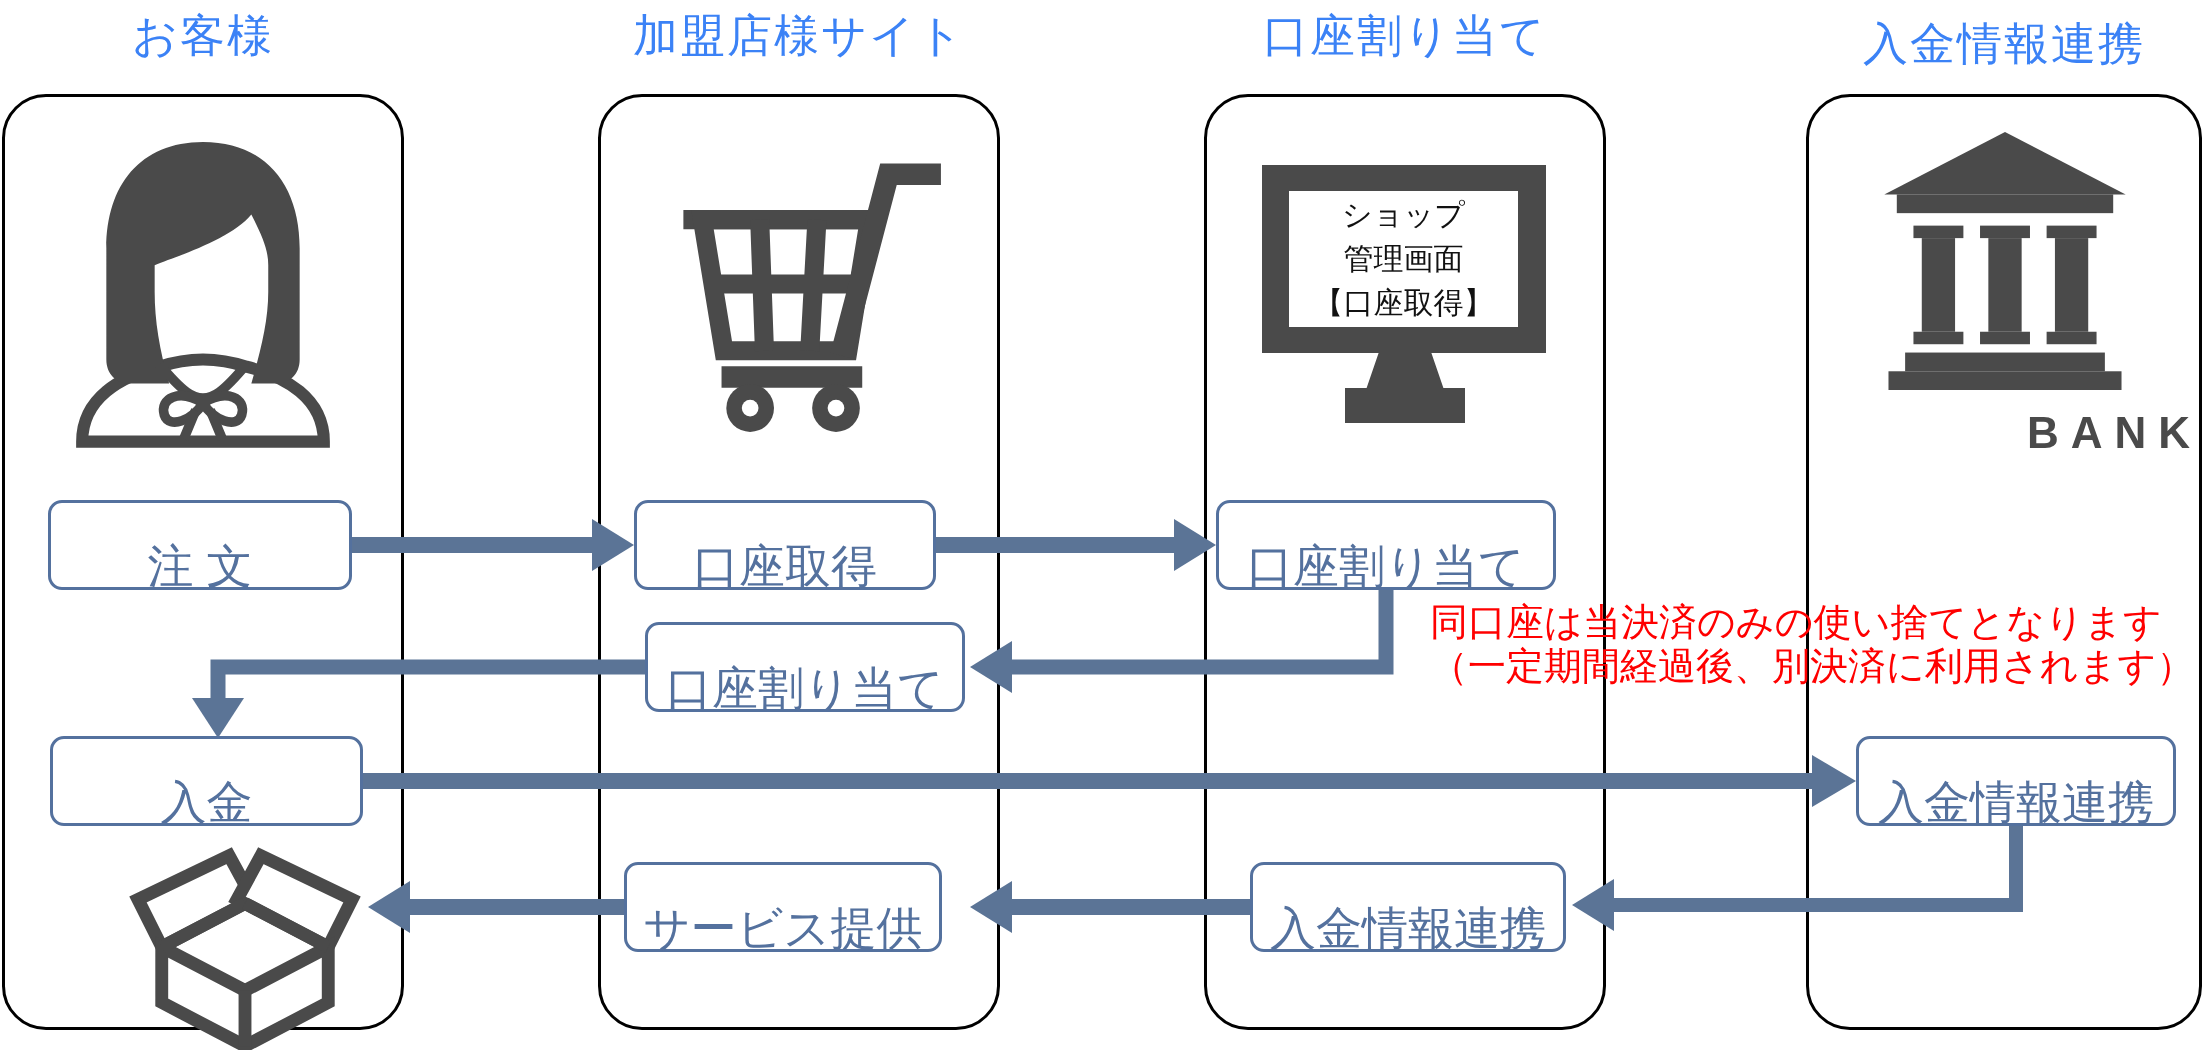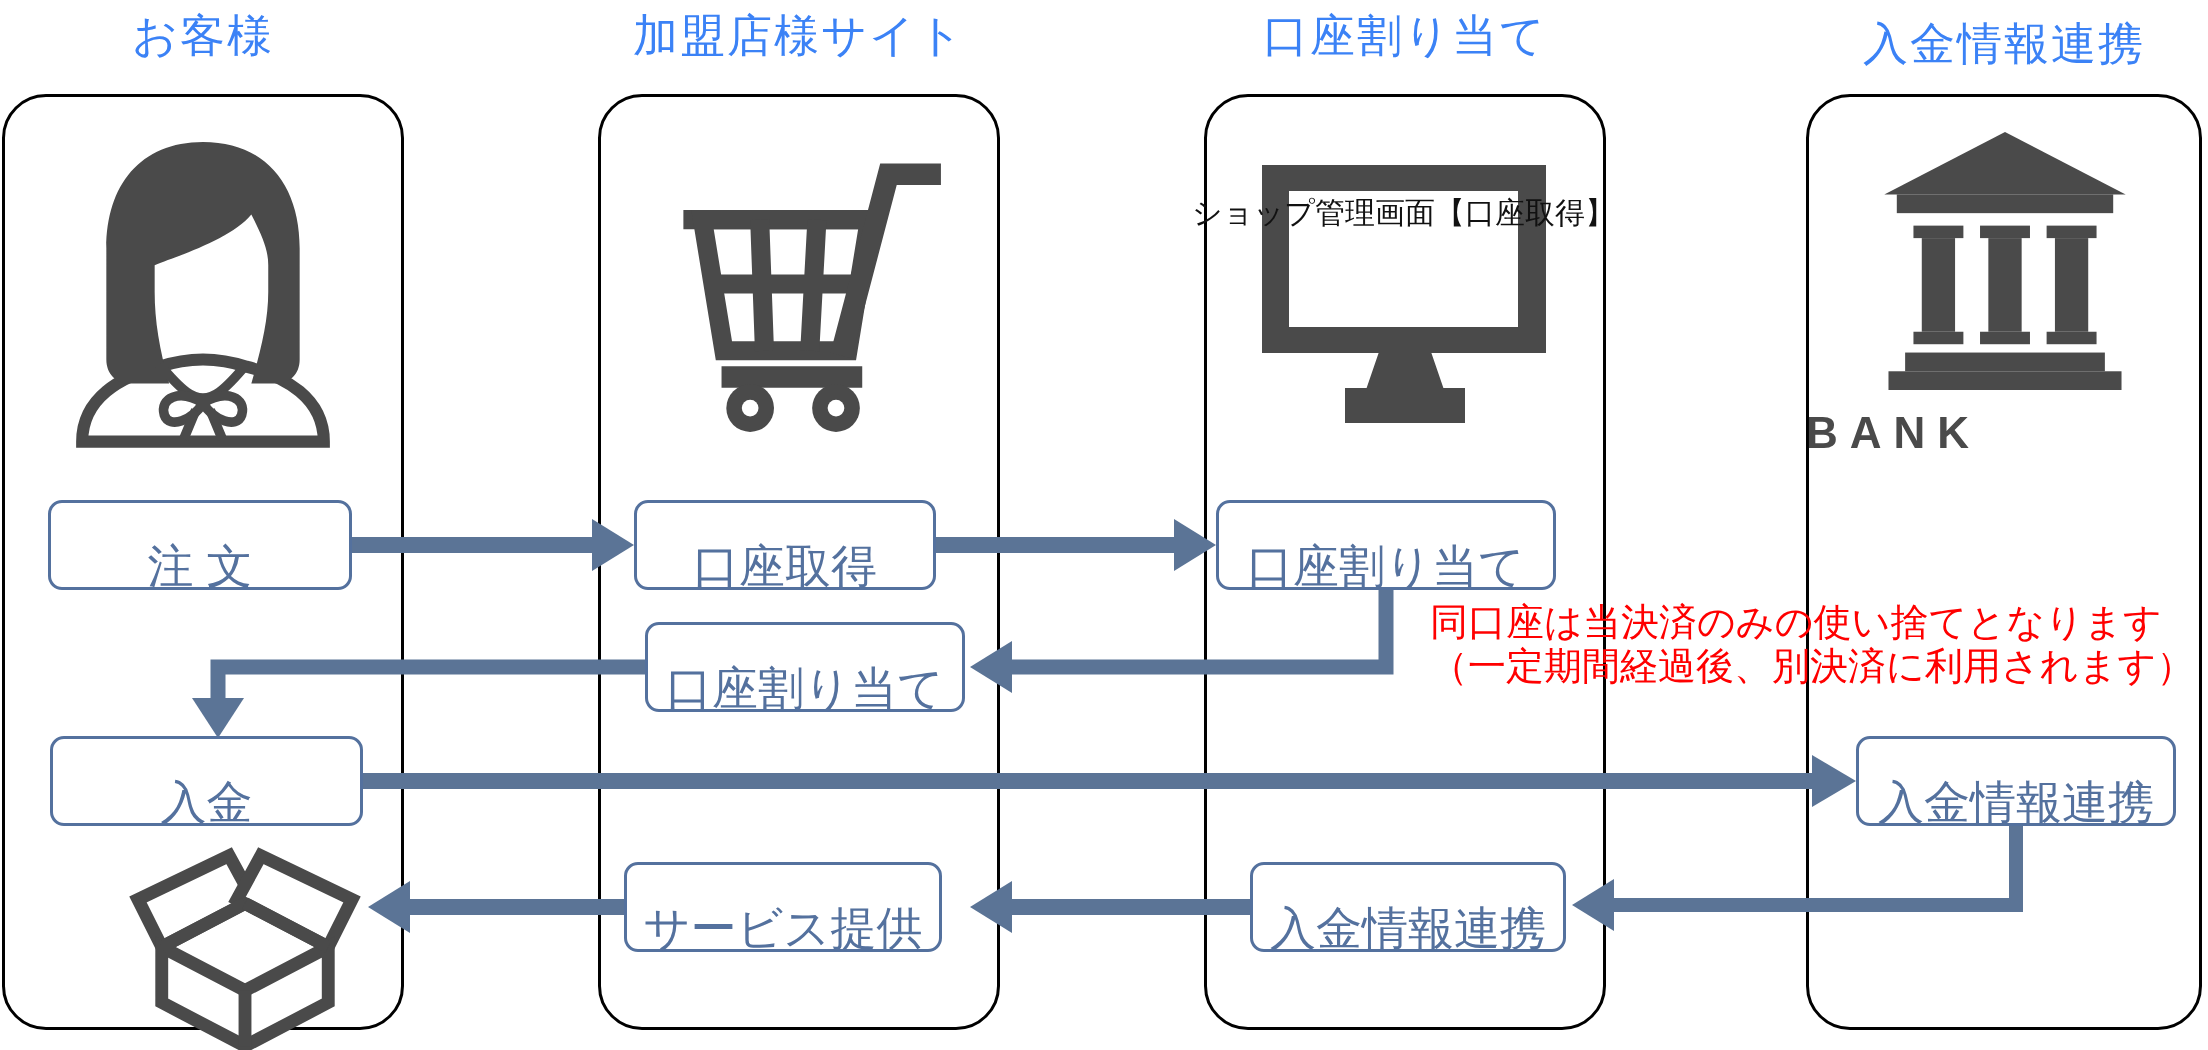--- a/index.html
+++ b/index.html
@@ -14,26 +14,26 @@
   .canvas{position:relative;width:2208px;height:1050px;background:#fff;overflow:hidden;}
 
   .lane{position:absolute;border:3px solid var(--lane);border-radius:44px;background:transparent;}
   .col-title{position:absolute;text-align:center;font-size:45px;color:#3b82f6;letter-spacing:2px;}
 
   .icon-abs{position:absolute;}
 
   
   .monitor-frame{position:absolute;left:1262px;top:165px;width:284px;height:188px;background:var(--icon);}
   .monitor-screen{position:absolute;left:27px;top:26px;right:28px;bottom:26px;background:#fff;
-    display:flex;flex-direction:row;justify-content:center;}
+    display:flex;flex-direction:column;align-items:center;justify-content:center;}
   .monitor-screen div{font-size:30px;line-height:44px;color:#111;white-space:nowrap;}
   .monitor-stand{position:absolute;left:1345px;top:353px;width:120px;height:70px;background:var(--icon);
     clip-path:polygon(28% 0,72% 0,82% 50%,100% 50%,100% 100%,0 100%,0 50%,18% 50%);}
 
-  .bank-label{position:absolute;left:1806px;width:396px;top:408px;text-align:left;
+  .bank-label{position:absolute;left:1806px;width:396px;top:408px;text-align:right;
     font-size:44px;font-weight:700;letter-spacing:12px;color:var(--icon);}
 
   .flow-box{position:absolute;height:90px;border:3px solid var(--accent);border-radius:14px;
     background:#fff;display:flex;align-items:center;justify-content:center;z-index:4;}
   .flow-box span{font-size:46px;color:var(--accent);white-space:nowrap;margin-top:44px;}
 
   .note{position:absolute;left:1430px;top:600px;z-index:6;color:var(--red);
     font-size:38px;line-height:44px;white-space:nowrap;}
   .note .l1{}
 

